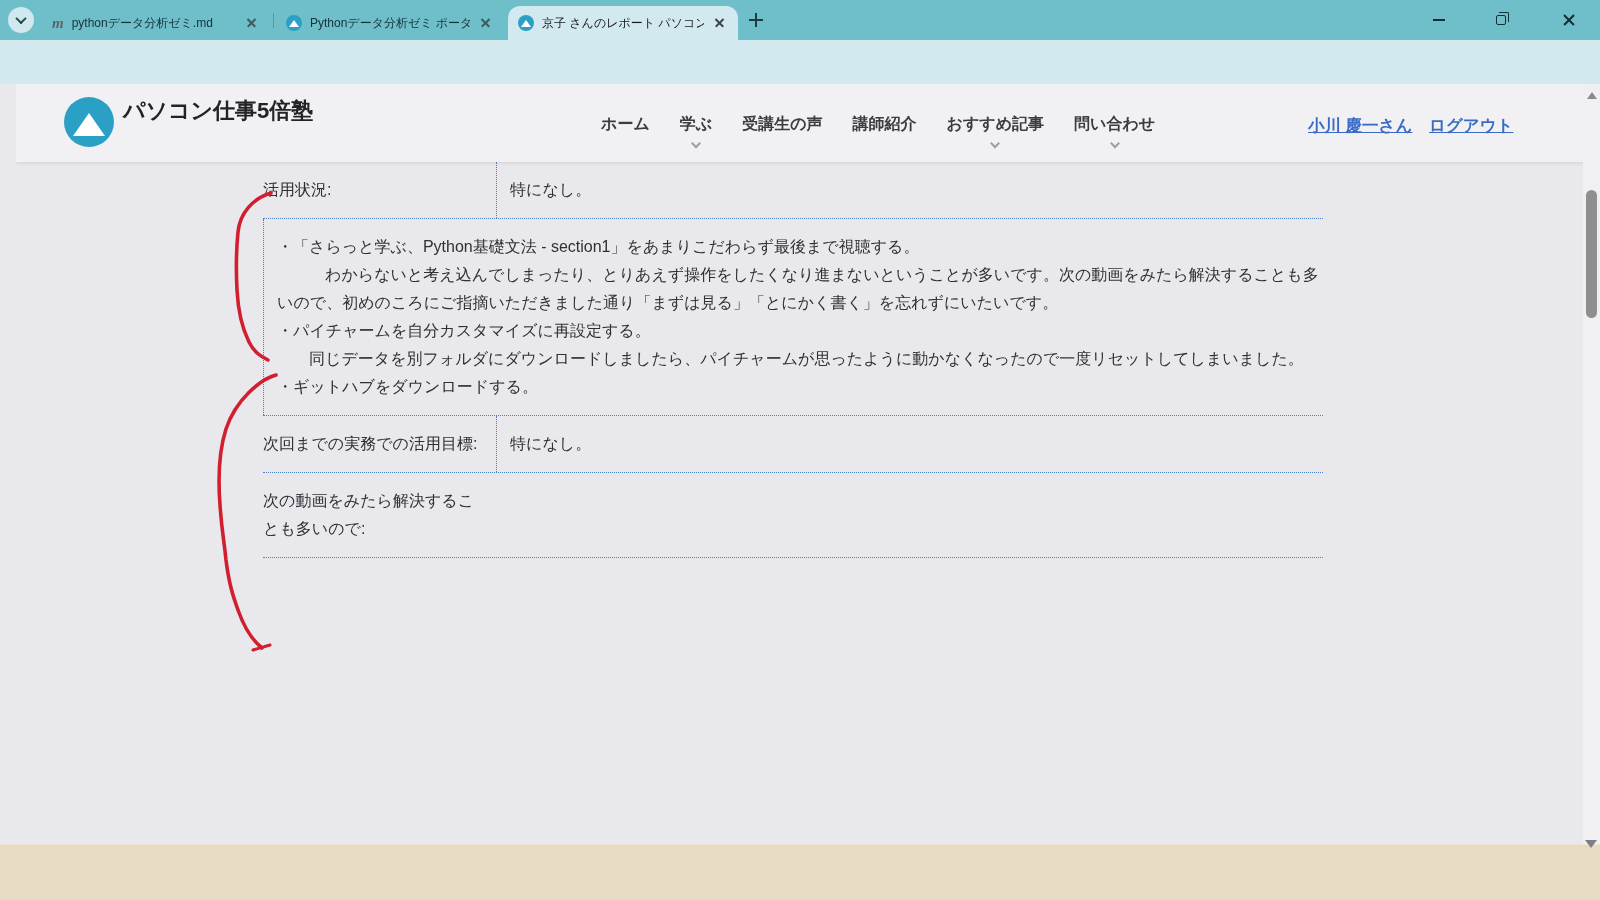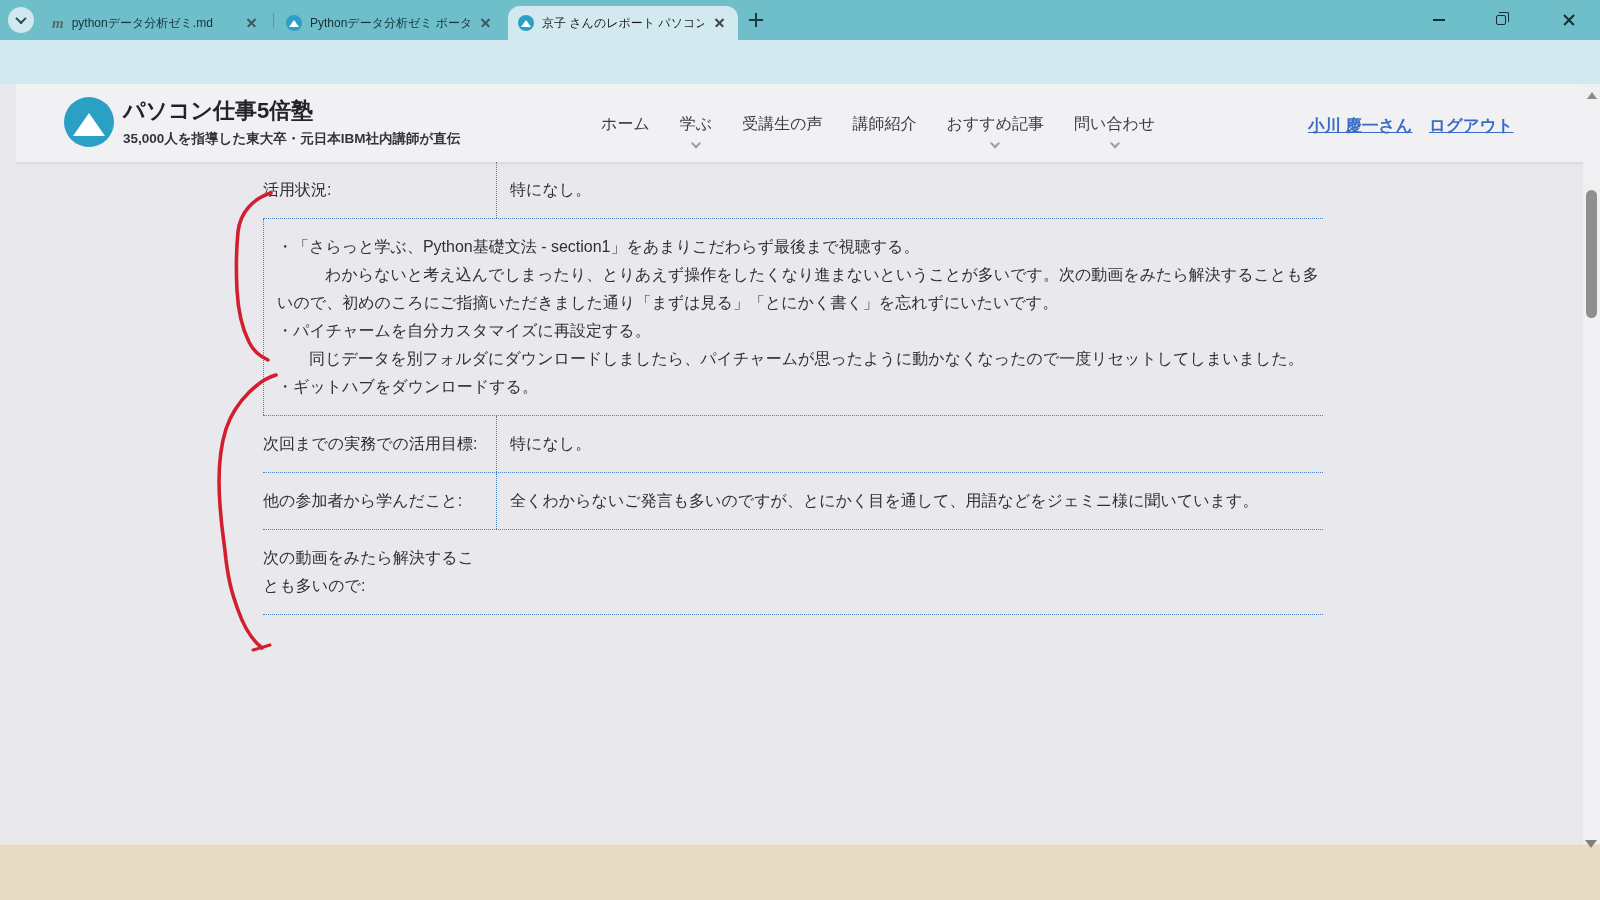--- a/index.html
+++ b/index.html
@@ -47,21 +47,21 @@
   .tb-divider { position:absolute; left:1488px; top:52px; width:1px; height:20px; background:#a9cdd6; }
 
   
   .page { position:absolute; left:16px; top:84px; width:1600px; height:596px; background:#e9e8ec; overflow:hidden; }
   .site-header { position:absolute; left:0; top:0; width:1583px; height:78px; background:#f1f0f3; box-shadow:0 1px 4px rgba(0,0,0,.10); }
   .logo { position:absolute; left:48px; top:13px; width:50px; height:50px; border-radius:50%; background:#2aa0c4; overflow:hidden; }
   .logo::after { content:""; position:absolute; left:9px; top:16px; border-left:16px solid transparent; border-right:16px solid transparent; border-bottom:23px solid #fff; }
   .site-title { position:absolute; left:107px; top:12px; font-size:22px; font-weight:bold; color:#222326; }
   .site-sub { position:absolute; left:107px; top:46px; font-size:13.5px; font-weight:bold; color:#333438; }
   .main-nav { position:absolute; left:585px; top:30px; display:flex; gap:30px; }
-  .nav-item { position:relative; font-size:16px; font-weight:400; color:#3b3c40; white-space:nowrap; }
+  .nav-item { position:relative; font-size:16px; font-weight:700; color:#3b3c40; white-space:nowrap; }
   .nav-item .chev { position:absolute; left:50%; top:26px; width:7px; height:7px; border-right:2px solid #9aa0a6; border-bottom:2px solid #9aa0a6; transform:translateX(-50%) rotate(45deg); }
   .hdr-link { position:absolute; top:31px; font-size:16.5px; font-weight:bold; color:#3a6bc4; text-decoration:underline; white-space:nowrap; }
 
   
   .report { position:absolute; left:247px; top:78px; width:1060px; }
   .rrow { display:flex; border-bottom:1px dotted #4a7fc0; }
   .rrow .lbl { width:233px; flex:none; padding:14px 10px 14px 0; font-size:16px; line-height:28px; color:#2f3034; }
   .rrow .val { flex:1; border-left:1px dotted #4a7fc0; padding:14px 0 14px 13px; font-size:16px; line-height:28px; color:#2f3034; white-space:pre-wrap; }
   .rrow.cut { height:24px; overflow:hidden; }
   .rrow.cut .lbl { margin-top:-10px; padding-top:0; }
@@ -177,21 +177,20 @@
       <i></i>
       <i></i>
     </div>
 </div>
 
 <div class="page">
 
   <div class="site-header">
     <div class="logo"></div>
     <div class="site-title">パソコン仕事5倍塾</div>
-    <div class="site-sub">35,000人を指導した東大卒・元日本IBM社内講師が直伝</div>
     <div class="main-nav">
       <span class="nav-item"><span>ホーム</span></span>
       <span class="nav-item"><span>学ぶ</span><span class="chev"></span></span>
       <span class="nav-item"><span>受講生の声</span></span>
       <span class="nav-item"><span>講師紹介</span></span>
       <span class="nav-item"><span>おすすめ記事</span><span class="chev"></span></span>
       <span class="nav-item"><span>問い合わせ</span><span class="chev"></span></span>
     </div>
     <a class="hdr-link" style="left:1292px;">小川 慶一さん</a>
     <a class="hdr-link" style="left:1413px;">ログアウト</a>
@@ -207,24 +206,20 @@
 　　　わからないと考え込んでしまったり、とりあえず操作をしたくなり進まないということが多いです。次の動画をみたら解決することも多いので、初めのころにご指摘いただきました通り「まずは見る」「とにかく書く」を忘れずにいたいです。
 ・パイチャームを自分カスタマイズに再設定する。
 　　同じデータを別フォルダにダウンロードしましたら、パイチャームが思ったように動かなくなったので一度リセットしてしまいました。
 ・ギットハブをダウンロードする。</div>
     </div>
     <div class="rrow">
       <div class="lbl">次回までの実務での活用目標:</div>
       <div class="val">特になし。</div>
     </div>
     <div class="rrow">
-      <div class="lbl">他の参加者から学んだこと:</div>
-      <div class="val">全くわからないご発言も多いのですが、とにかく目を通して、用語などをジェミニ様に聞いています。</div>
-    </div>
-    <div class="rrow">
       <div class="lbl">次の動画をみたら解決することも多いので:</div>
     </div>
   </div>
 
   <svg class="anno" viewBox="0 0 1600 760">
     <path d="M255,109 C238,114 224,128 222,148 C220,168 220,186 221,206 C222,226 226,244 233,258 C238,268 244,272 252,276" fill="none" stroke="#d11f2f" stroke-width="3.6" stroke-linecap="round"></path>
     <path d="M260,291 C245,295 220,315 210,345 C202,370 202,395 204,421 C206,450 208,455 210,476 C213,500 217,512 222,526 C228,543 236,556 246,564" fill="none" stroke="#d11f2f" stroke-width="3.6" stroke-linecap="round"></path>
     <path d="M237,566 L254,561" fill="none" stroke="#d11f2f" stroke-width="3" stroke-linecap="round"></path>
   </svg>
 

